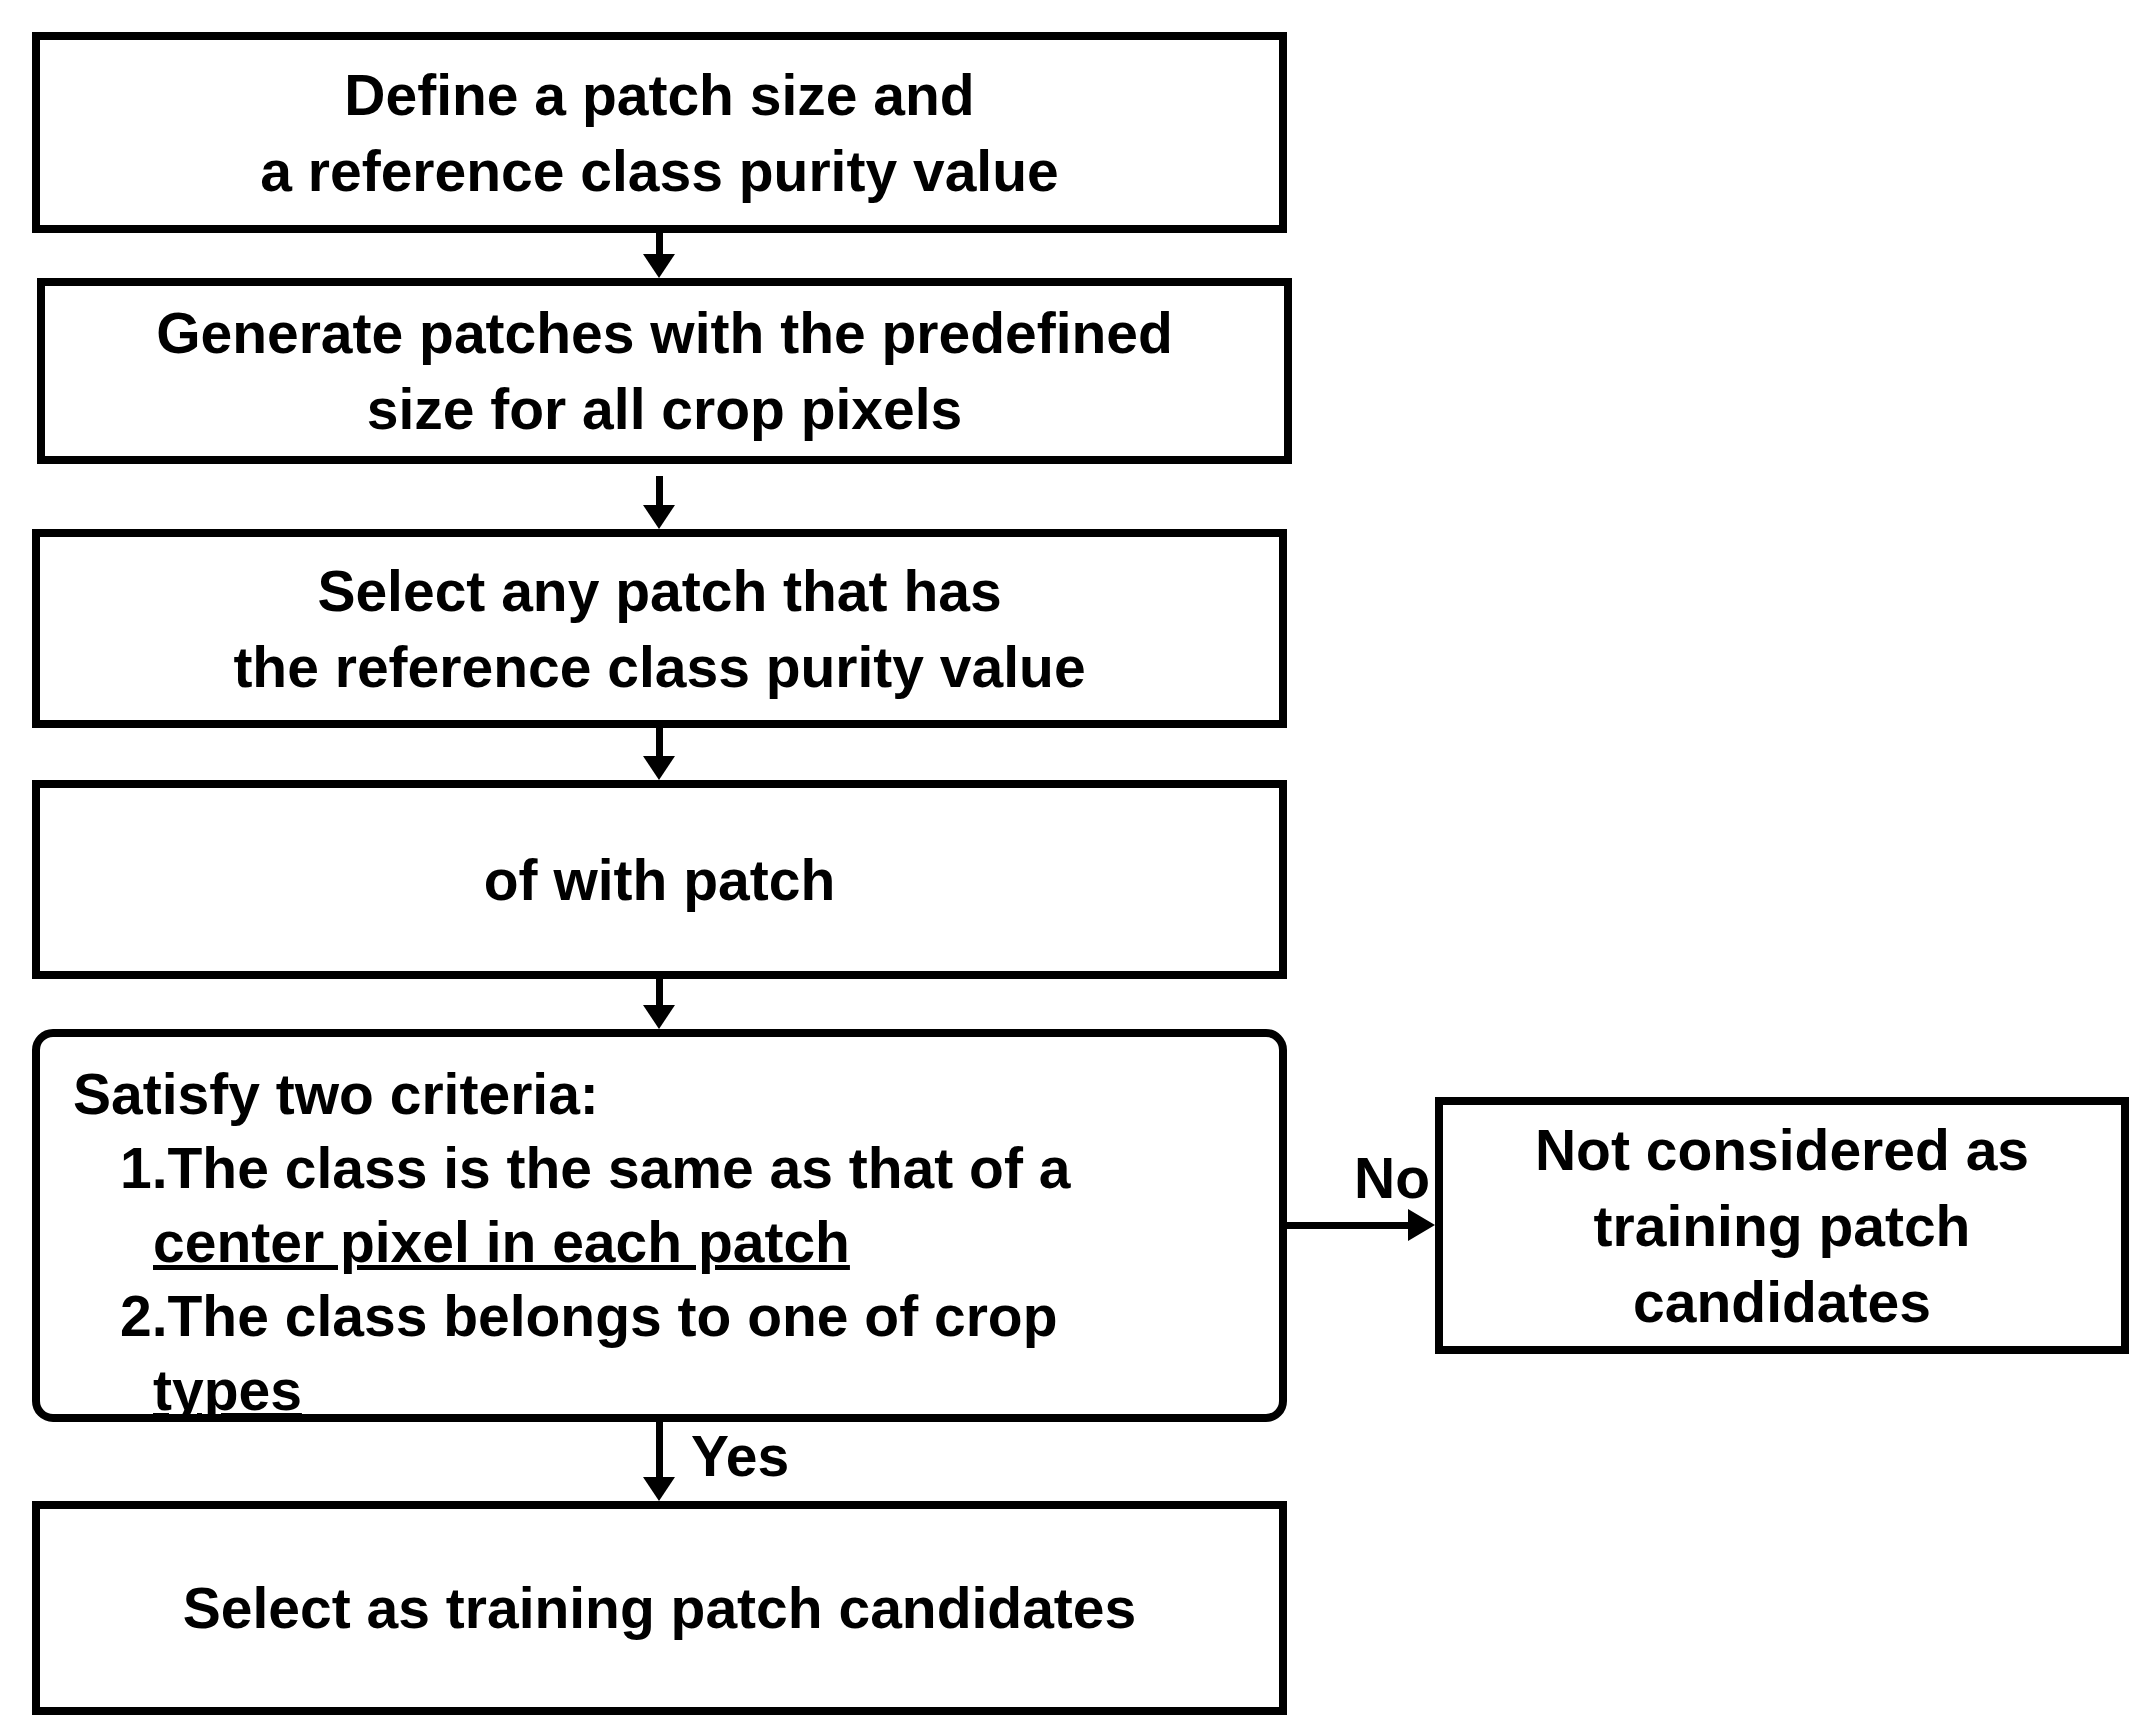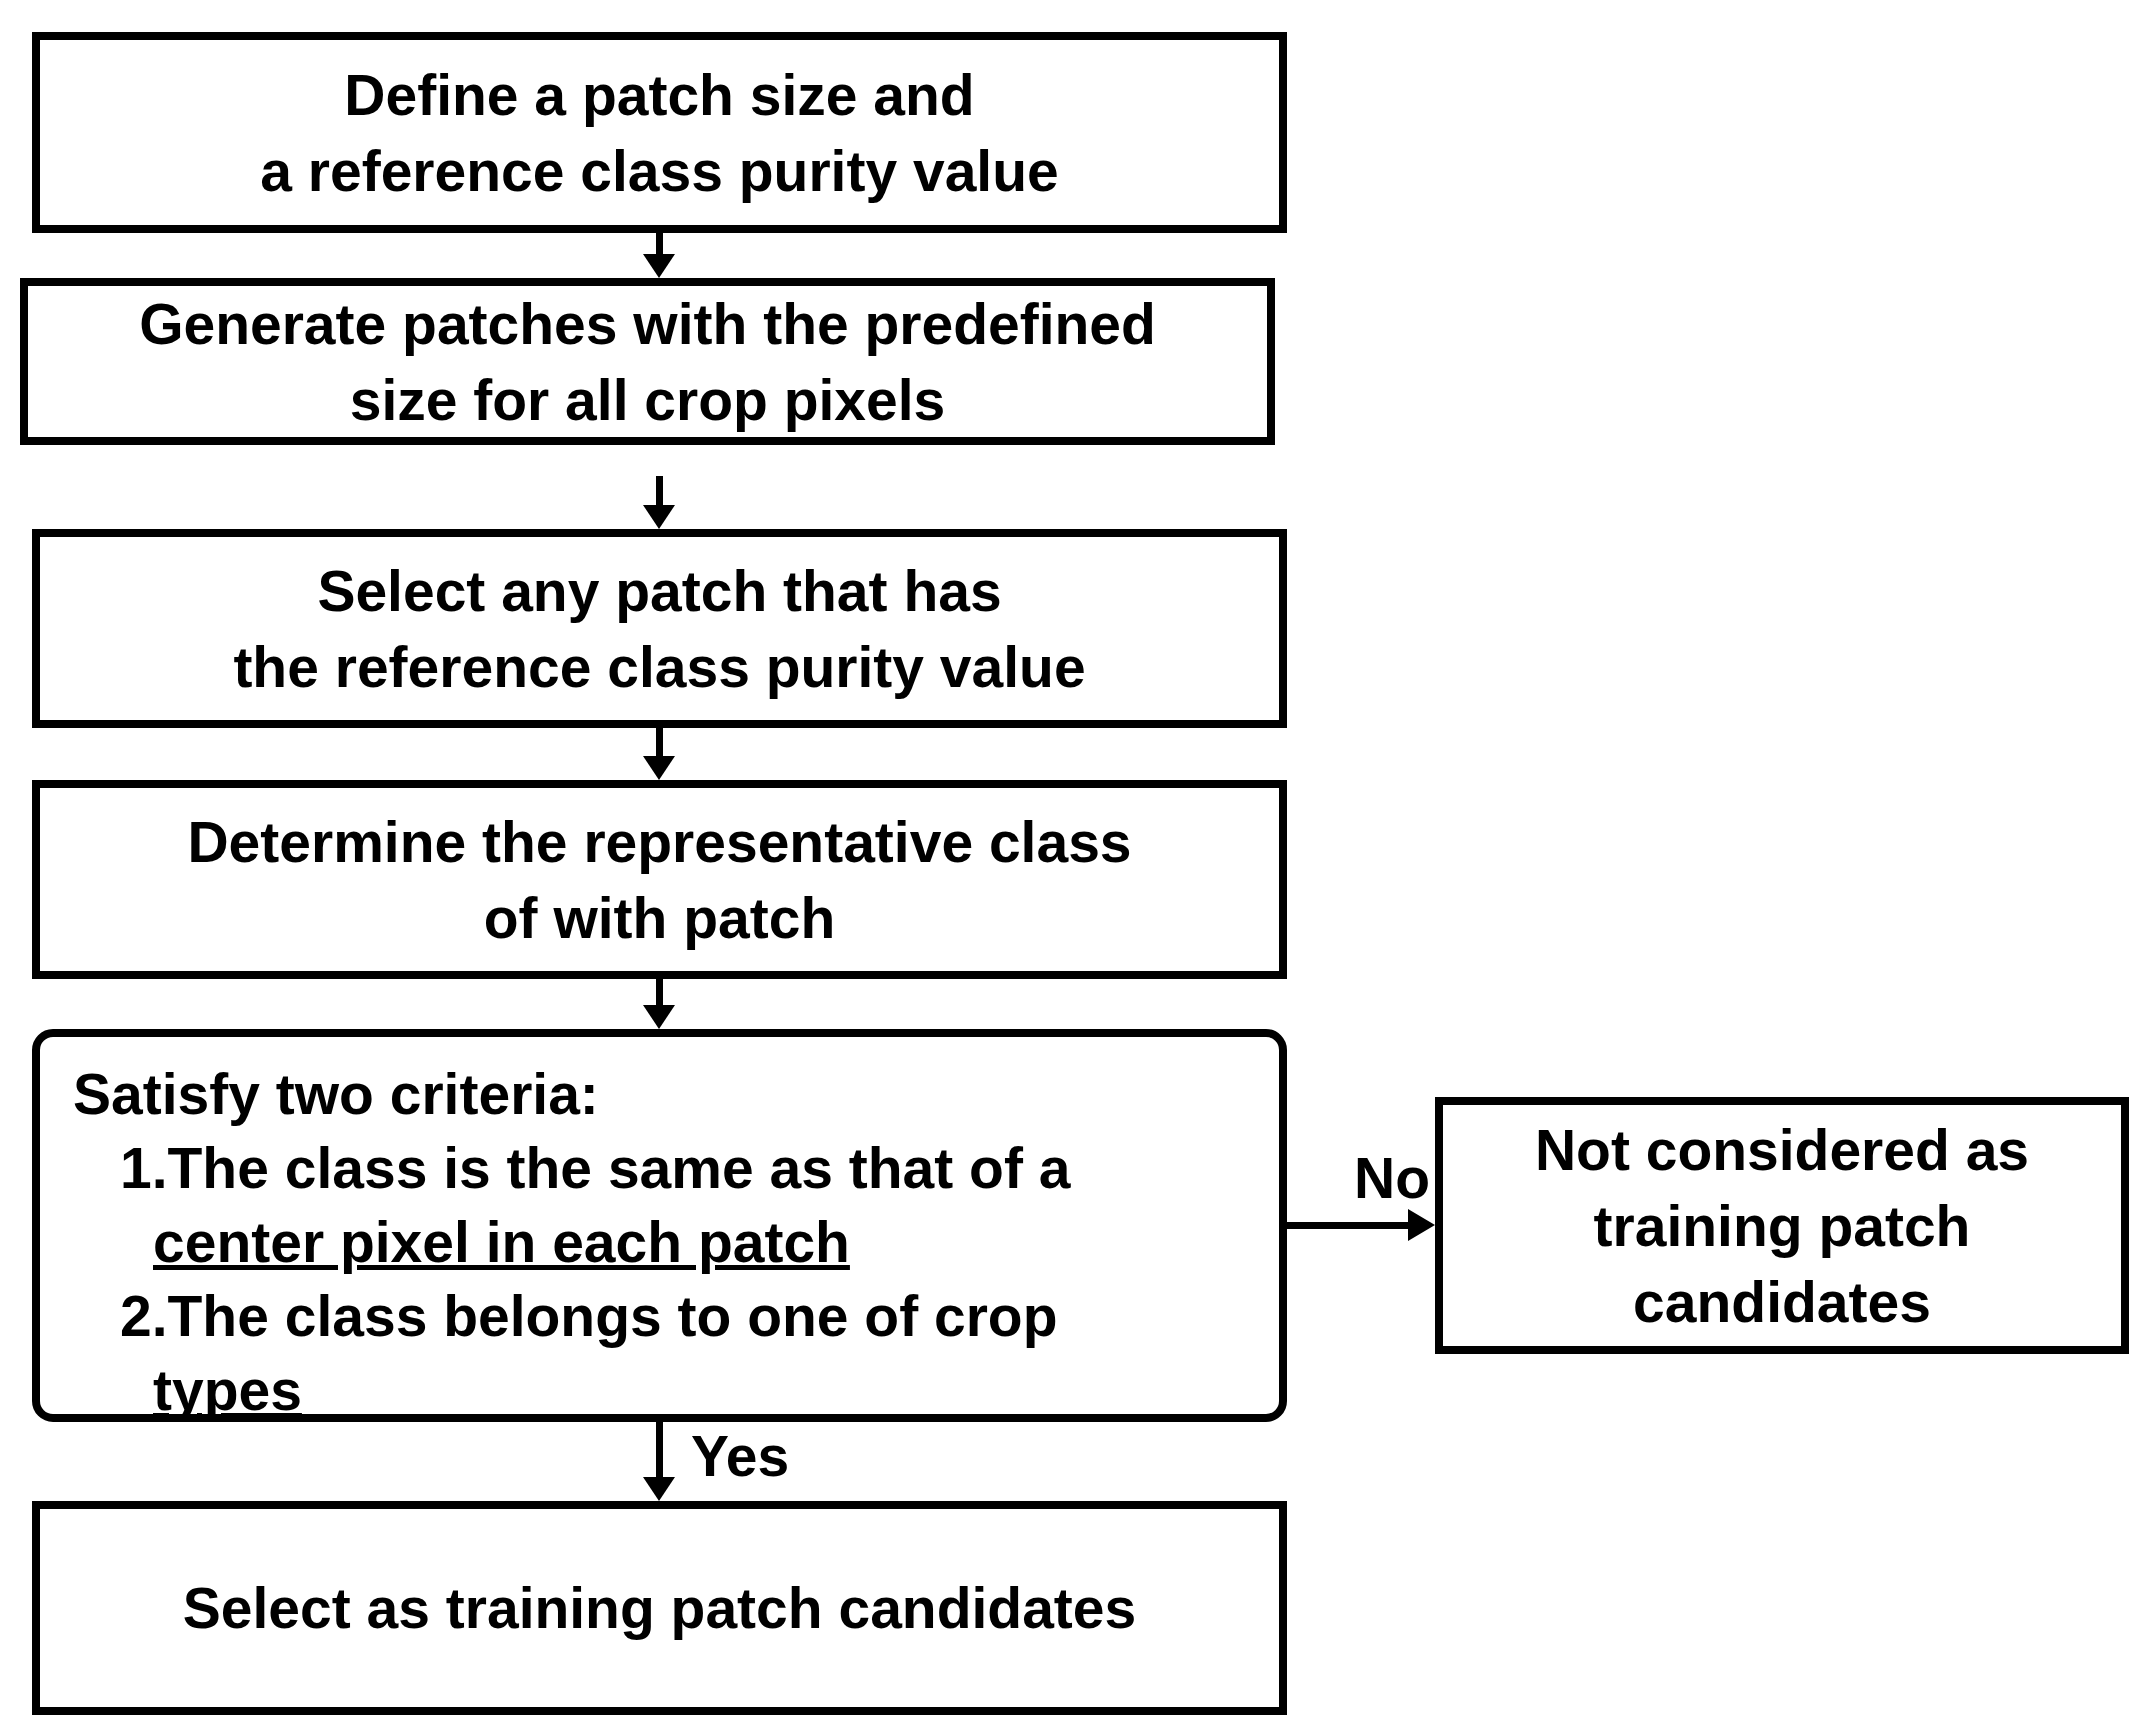--- a/index.html
+++ b/index.html
@@ -28,21 +28,21 @@
     text-align: center;
     font-weight: bold;
   }
   .node .line {
     font-size: 57px;
     line-height: 76px;
     white-space: nowrap;
   }
   
   #node-define            { left: 32px;   top: 32px;   width: 1255px; height: 201px; }
-  #node-generate          { left: 20px;   top: 278px;  width: 1255px; height: 167px; }
+  #node-generate          { left: 37px;   top: 278px;  width: 1255px; height: 186px; }
   #node-select-patch      { left: 32px;   top: 529px;  width: 1255px; height: 199px; }
   #node-determine         { left: 32px;   top: 780px; width: 1255px; height: 199px; }
   #node-criteria {
     left: 32px; top: 1029px; width: 1255px; height: 393px;
     border-radius: 21px;
     align-items: flex-start;
     justify-content: flex-start;
     text-align: left;
     padding: 19.6px 15px 0 33px;
   }
@@ -126,21 +126,20 @@
 
   <div class="node" id="node-select-patch">
     <div class="line">Select any patch that has</div>
     <div class="line">the reference class purity value</div>
   </div>
 
   <div class="varrow-shaft" id="arrow3-shaft"></div>
   <div class="varrow-head" id="arrow3-head"></div>
 
   <div class="node" id="node-determine">
-    <div class="line">Determine the representative class</div>
     <div class="line">of with patch</div>
   </div>
 
   <div class="varrow-shaft" id="arrow4-shaft"></div>
   <div class="varrow-head" id="arrow4-head"></div>
 
   <div class="node" id="node-criteria">
     <div class="line">Satisfy two criteria:</div>
     <div class="line indent-1">1.The class is the same as that of a</div>
     <div class="line indent-2">center pixel in each patch</div>

